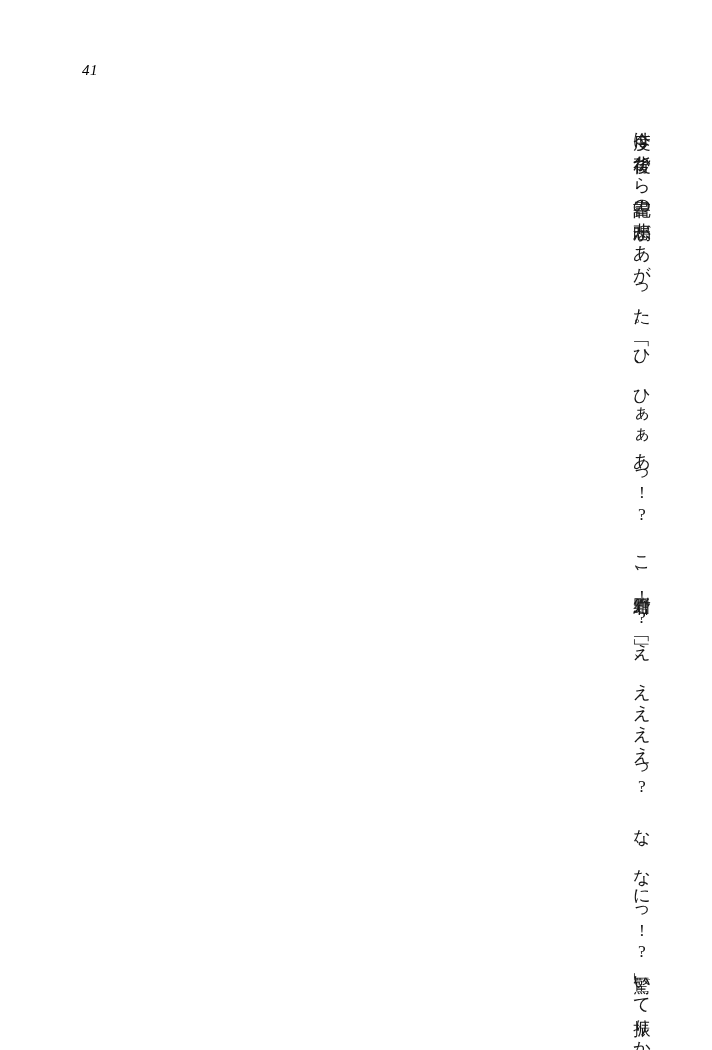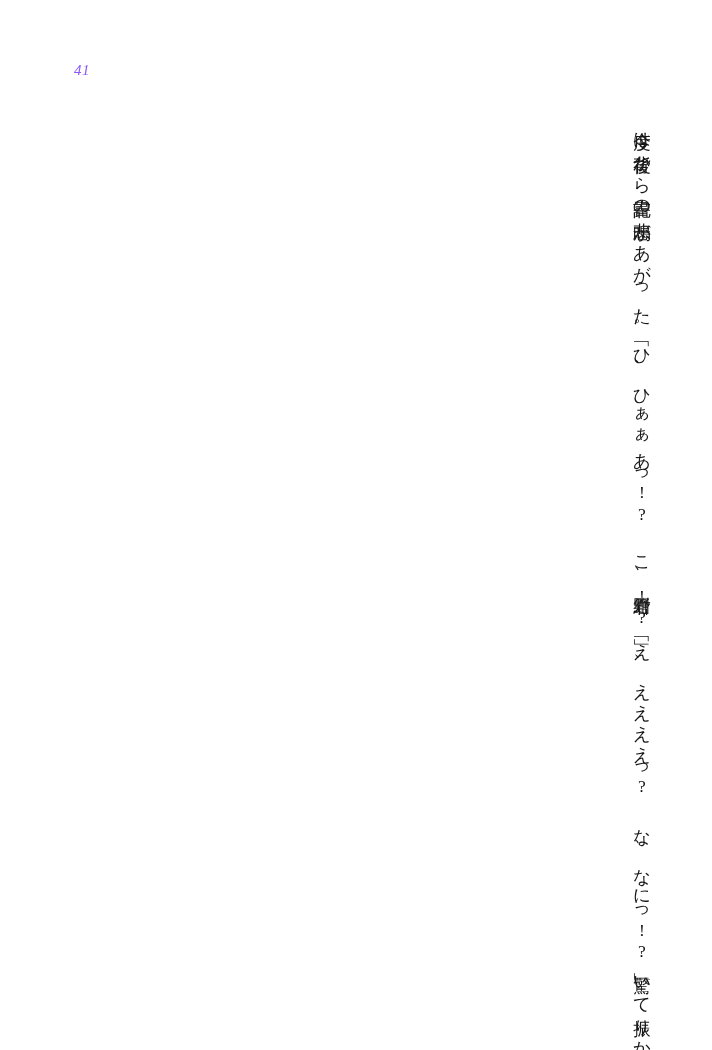--- a/index.html
+++ b/index.html
@@ -16,25 +16,25 @@
   }
   .page {
     position: relative;
     width: 712px;
     height: 1050px;
     background: #ffffff;
   }
   .page-number {
     position: absolute;
     top: 62px;
-    left: 74px;
+    left: 82px;
     font-size: 15px;
     font-style: italic;
     font-family: "Liberation Serif", "DejaVu Serif", serif;
-    color: #8b5cf6;
+    color: #000000;
     letter-spacing: 0.5px;
   }
   .text-block {
     position: absolute;
     top: 100px;
     right: 62px;
     height: 890px;
     width: 600px;
     writing-mode: vertical-rl;
     text-orientation: upright;

